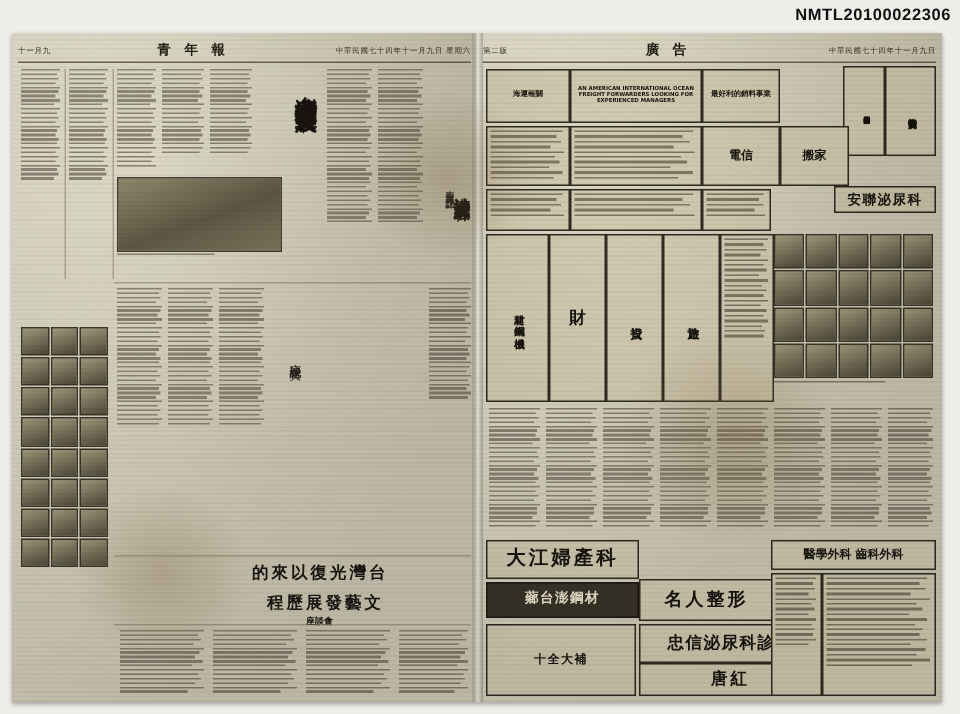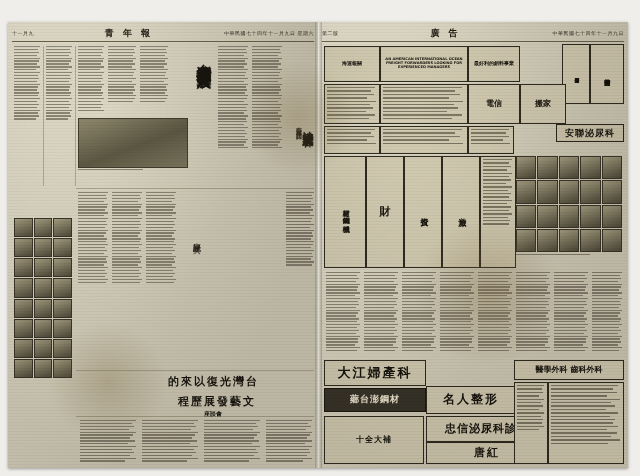--- a/index.html
+++ b/index.html
@@ -117,20 +117,21 @@
     position:absolute;border-radius:50%;
     background:radial-gradient(circle, rgba(120,100,60,.30), rgba(120,100,60,0) 70%);
     pointer-events:none;
   }
 </style>
 </head>
 <body>
 
 <div id="root">
 
+  <div class="archive-id">NMTL20100022306</div>
 
   <div class="sheet">
 
     <div class="page left">
 
       <div class="masthead">
         <span class="m-left">十一月九</span>
         <span class="m-title">青 年 報</span>
         <span class="m-right">中華民國七十四年十一月九日 星期六</span>
       </div>

